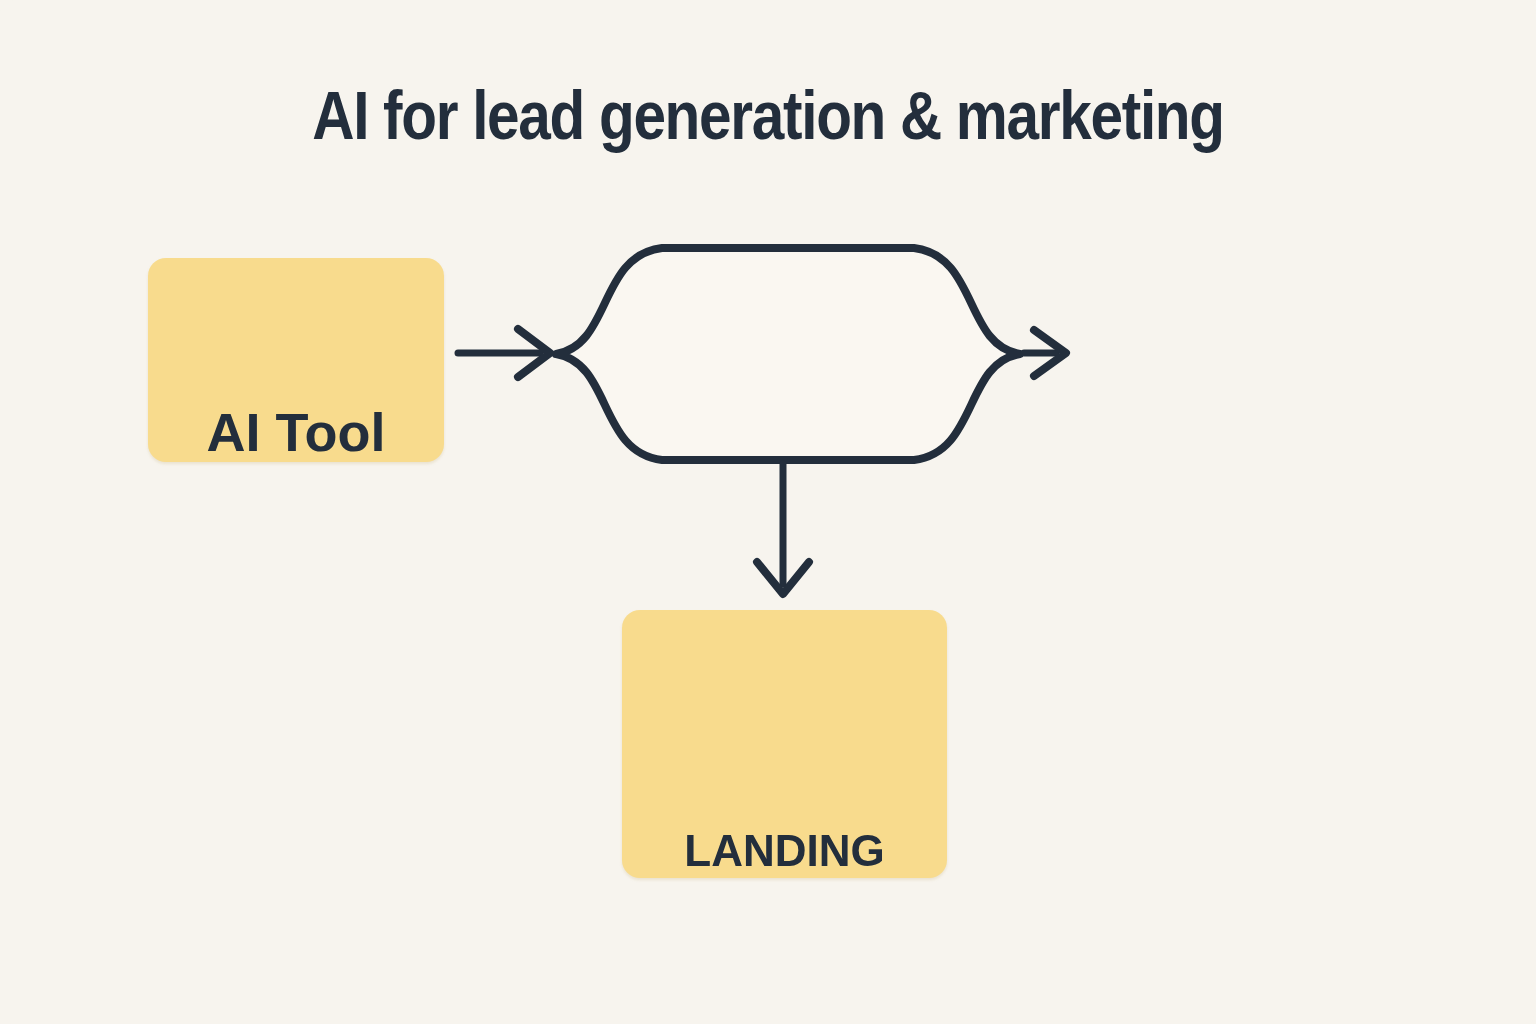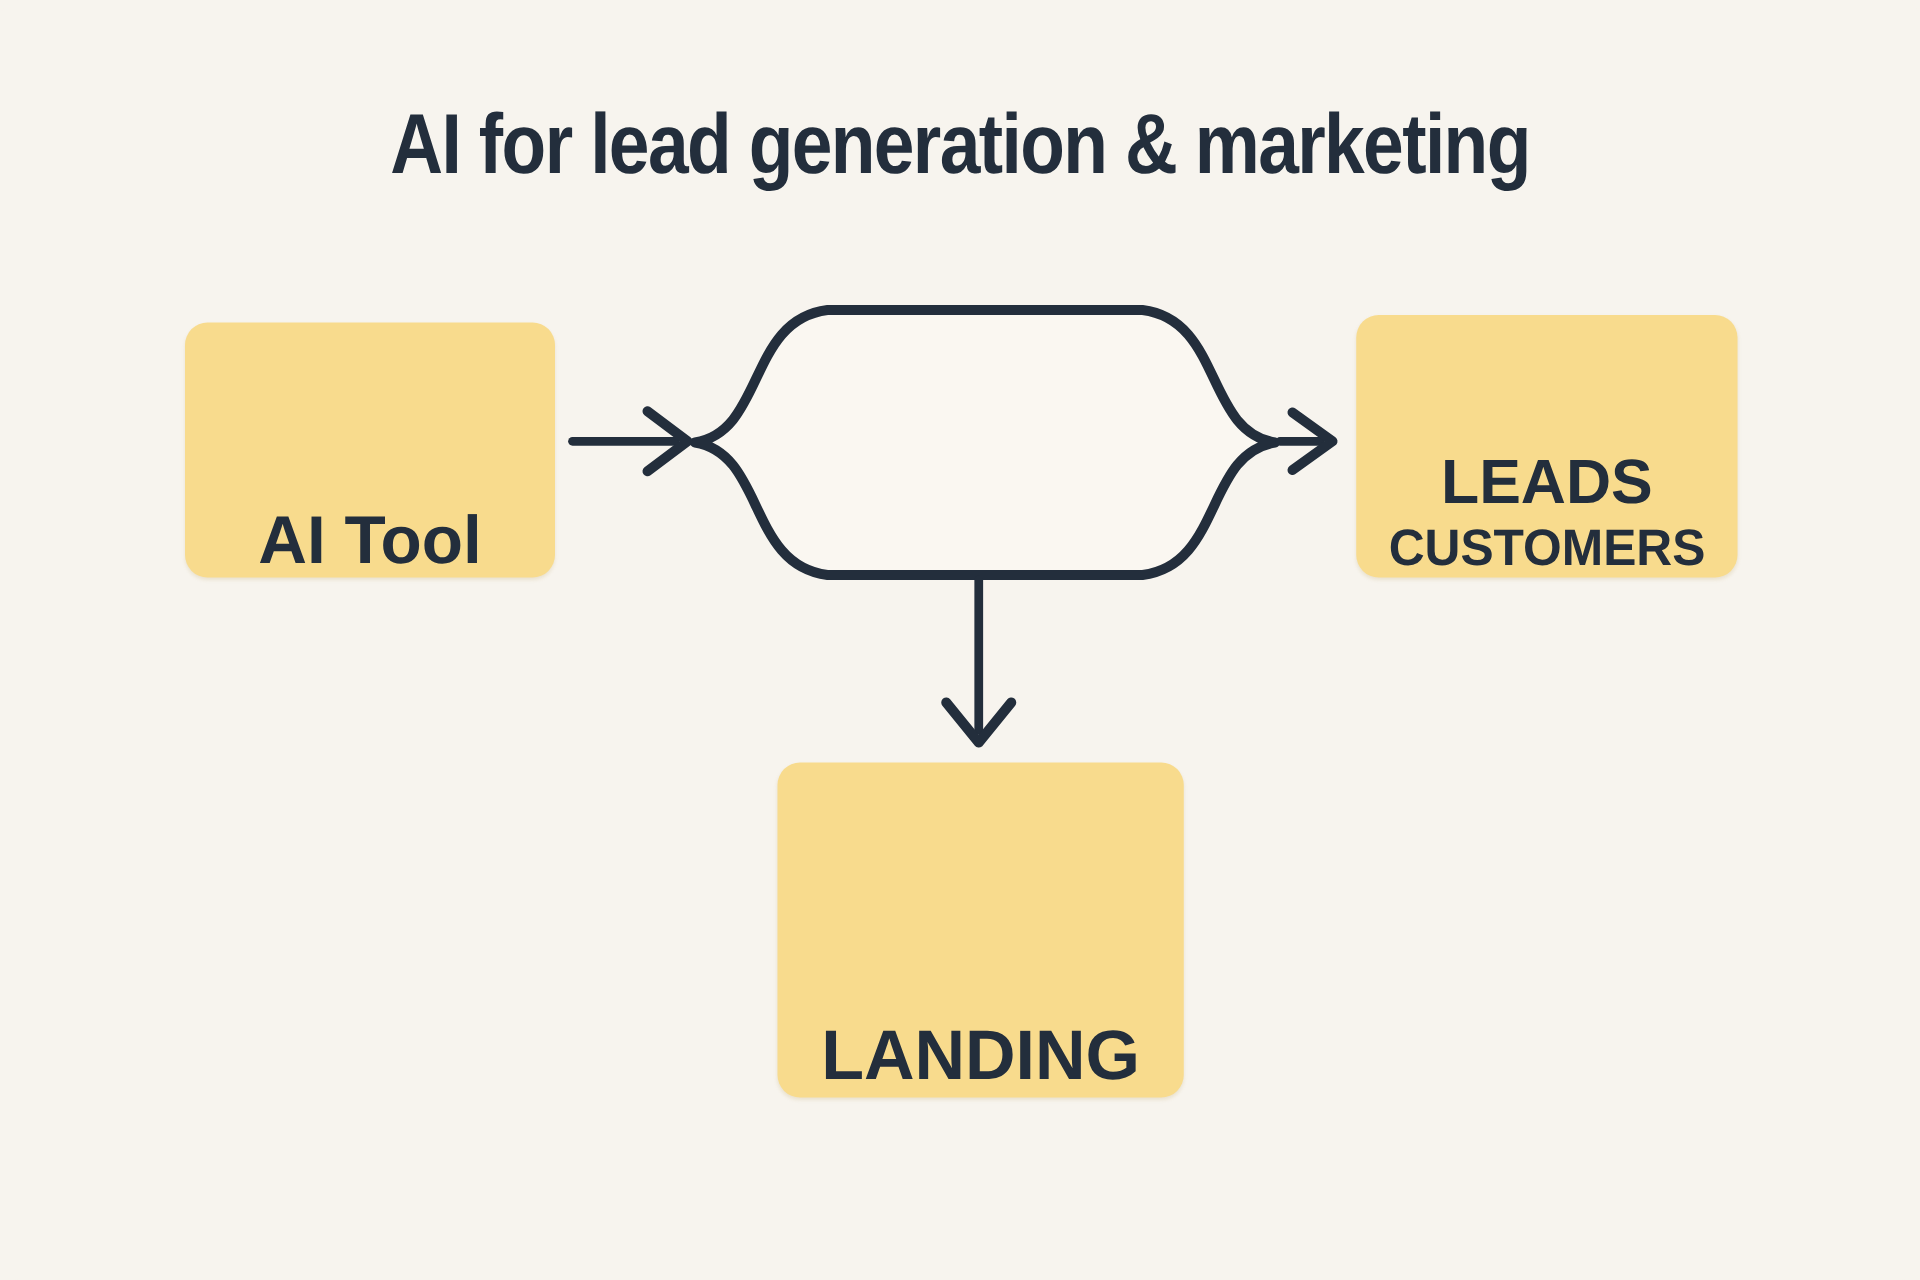--- a/index.html
+++ b/index.html
@@ -51,21 +51,21 @@
   .box-ai-tool { left: 148px; top: 258px; width: 296px; height: 204px; }
   .box-leads   { left: 1085px; top: 252px; width: 305px; height: 210px; }
   .box-landing { left: 622px; top: 610px; width: 325px; height: 268px; }
 
   .label-lg { font-size: 54px; font-weight: 700; line-height: 1.1; }
   .label-leads-1 { font-size: 50px; font-weight: 700; line-height: 1.15; }
   .label-leads-2 {
     font-size: 41px; font-weight: 700; line-height: 1.15;
     transform: scaleX(0.97); transform-origin: 50% 50%; white-space: nowrap;
   }
-  .label-landing { font-size: 56px; font-weight: 700; line-height: 1.22; }
+  .label-landing { font-size: 44px; font-weight: 700; line-height: 1.22; }
 
   .diagram-svg {
     position: absolute;
     left: 0; top: 0;
     width: 1536px; height: 1024px;
     pointer-events: none;
   }
   .diagram-svg .stroke-shape {
     stroke: var(--ink);
     fill: none;
@@ -122,22 +122,18 @@
       <path class="stroke-shape" stroke-width="7" d="M 783,464 L 783,584"></path>
       <path class="stroke-shape" stroke-width="8" d="M 757,562 L 783,594 L 809,562"></path>
     </g>
   </svg>
 
   <div class="node-box box-ai-tool">
     <div class="label-lg">AI Tool</div>
   </div>
 
 
-  <div class="node-box box-leads">
-    <div class="label-leads-1">LEADS</div>
-    <div class="label-leads-2">CUSTOMERS</div>
-  </div>
 
   <div class="node-box box-landing">
     <div class="label-landing">LANDING</div>
   </div>
 
 </div>
 
 </body></html>

